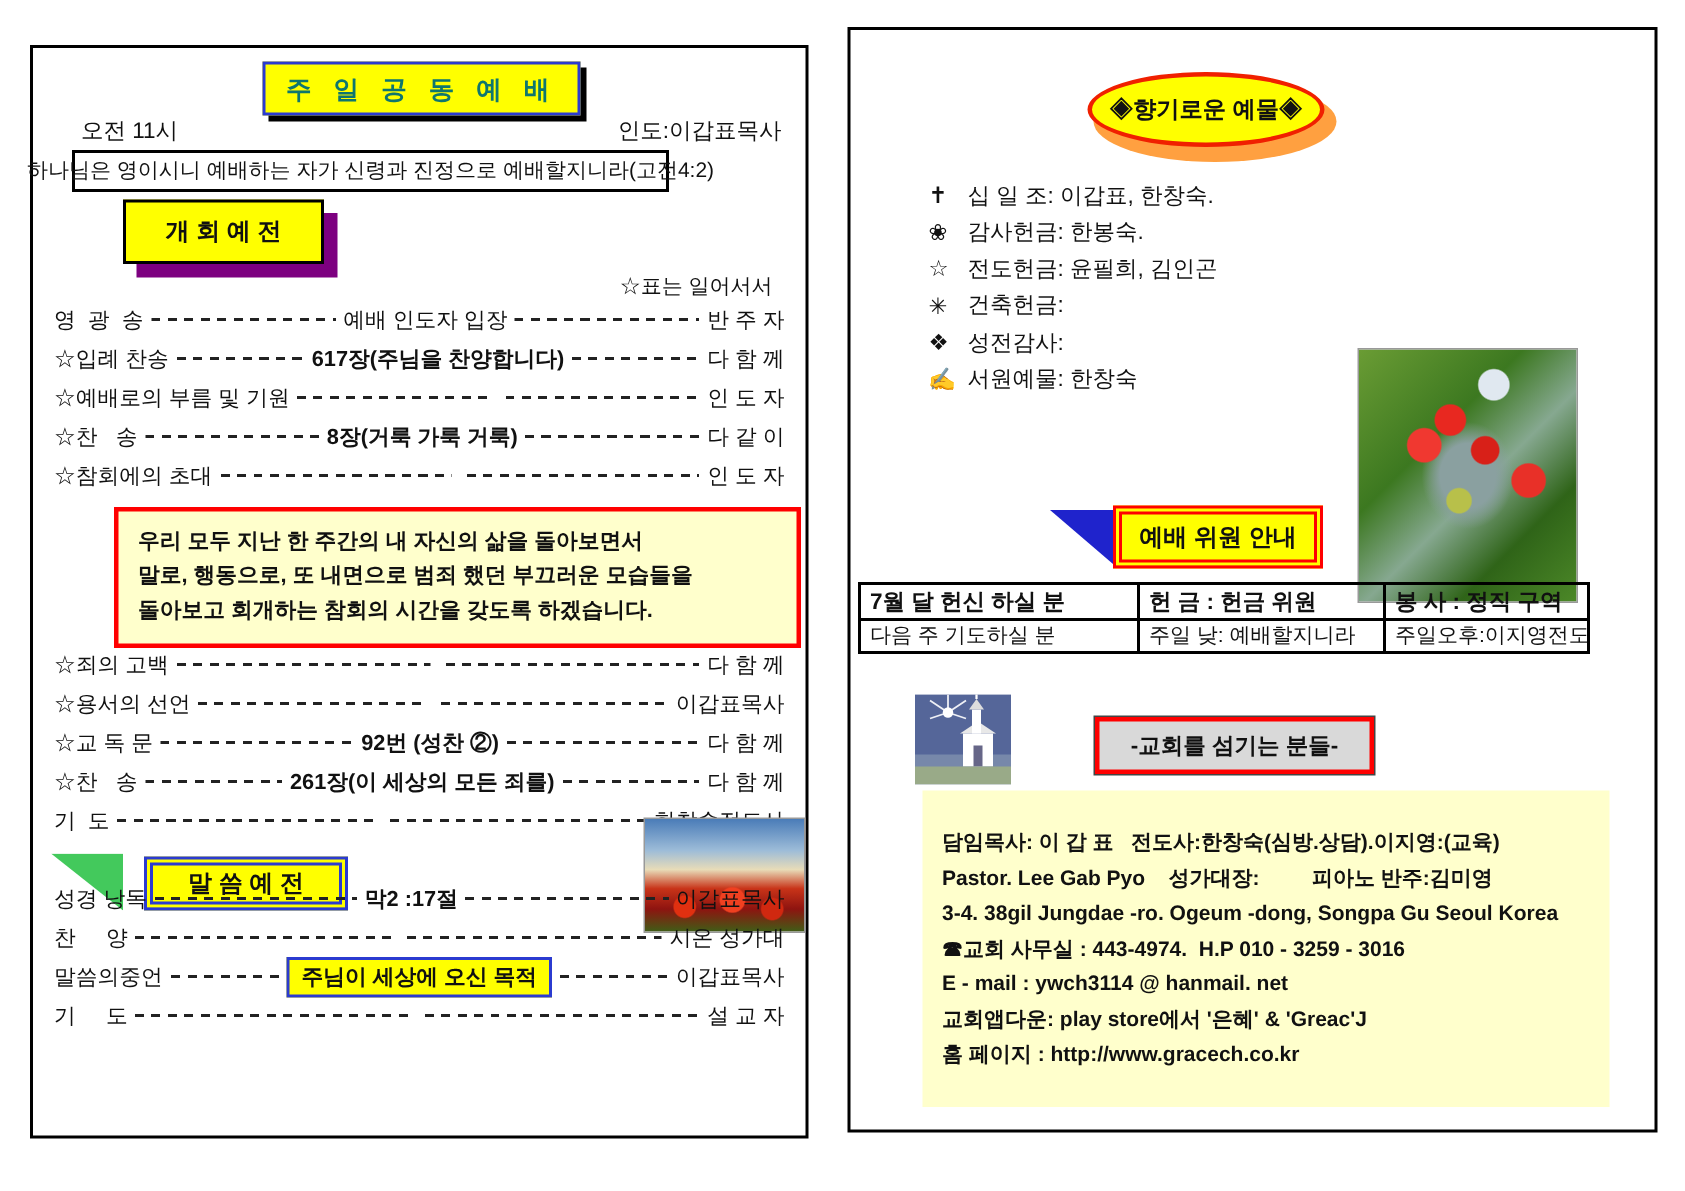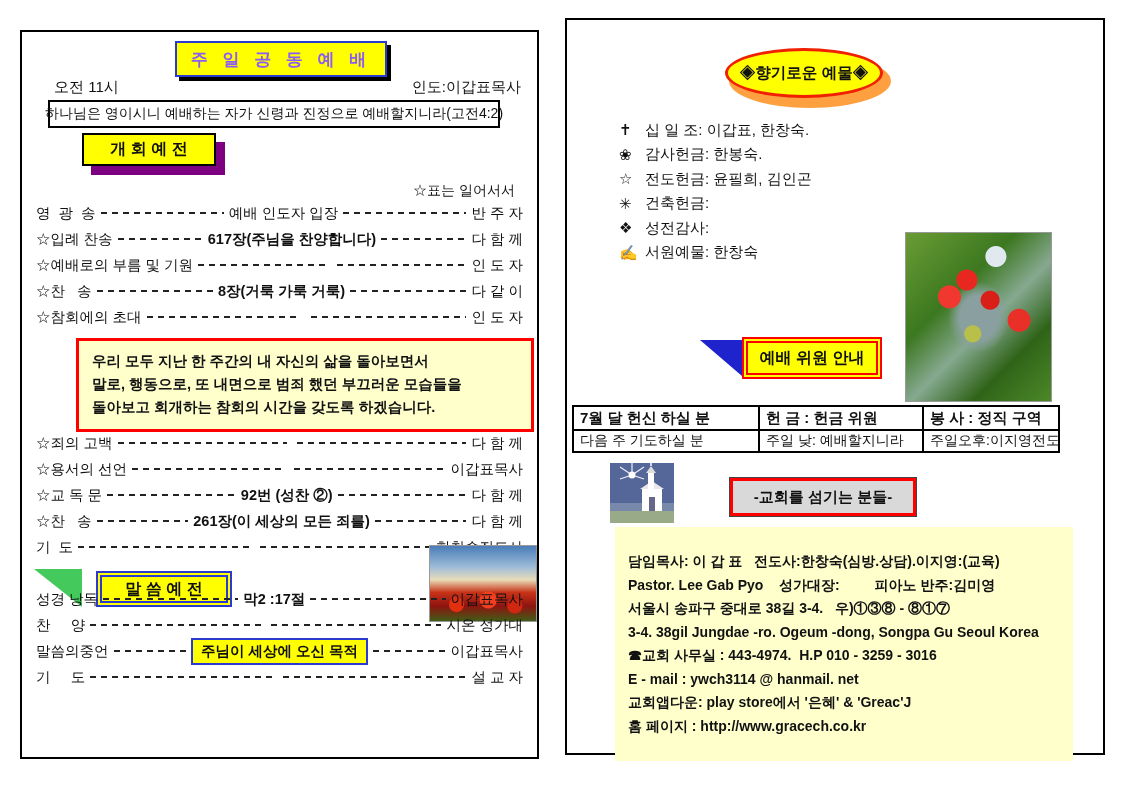--- a/index.html
+++ b/index.html
@@ -5,30 +5,30 @@
   * { margin:0; padding:0; box-sizing:border-box; }
   html,body { width:1123px; height:794px; background:#ffffff; font-family:"Liberation Sans", sans-serif; color:#111; }
   .canvas { position:relative; width:1123px; height:794px; background:#fff; overflow:hidden; }
   .page { position:absolute; background:#fff; border:2px solid #000; }
   .page-left  { left:20px; top:30px;  width:519px; height:729px; }
   .page-right { left:565px; top:18px; width:540px; height:737px; }
 
   .title-box { position:absolute; left:153px; top:9px; width:212px; height:36px;
     background:#ffff00; border:2px solid #2b3bd0; box-shadow:4px 4px 0 #000;
     display:flex; align-items:center; justify-content:center;
-    font-weight:bold; font-size:17px; letter-spacing:5px; color:#8b5cf6; white-space:pre; }
+    font-weight:bold; font-size:17px; letter-spacing:5px; color:#0f766e; white-space:pre; }
 
   .time-row { position:absolute; left:32px; right:16px; top:46px; display:flex; justify-content:space-between; font-size:15px; }
 
-  .verse-box { position:absolute; left:26px; top:68px; width:452px; height:28px; border:2px solid #000;
+  .verse-box { position:absolute; left:26px; top:68px; width:398px; height:28px; border:2px solid #000;
     display:flex; align-items:center; justify-content:center; font-size:14px; white-space:pre; }
 
   .sec-head { position:absolute; background:#ffff00; display:flex; align-items:center; justify-content:center;
     font-weight:bold; font-size:16px; white-space:pre; }
-  .opening-head { left:60px; top:101px; width:134px; height:33px; border:2px solid #000; box-shadow:9px 9px 0 #7d0080; }
+  .opening-head { left:60px; top:101px; width:134px; height:43px; border:2px solid #000; box-shadow:9px 9px 0 #7d0080; }
   .word-head { left:74px; top:539px; width:136px; height:36px; border:2px solid #2b3bd0;
     box-shadow:inset 0 0 0 2px #ffff00, inset 0 0 0 4px #2b3bd0; }
   .tri { position:absolute; }
   .tri-green { left:12px; top:537px; width:48px; height:38px; background:#43c95c;
     clip-path:polygon(0 0, 100% 0, 100% 100%); }
   .tri-blue { left:133px; top:320px; width:42px; height:36px; background:#1f23cc;
     clip-path:polygon(0 0, 100% 0, 100% 100%); }
 
   .stand-note { position:absolute; top:150px; right:22px; font-size:14px; }
 
@@ -65,21 +65,21 @@
     border:3px solid #f02000; border-radius:50%; box-shadow:6px 8px 0 2px #ffa040;
     display:flex; align-items:center; justify-content:center; font-weight:bold; font-size:15.5px; white-space:pre; }
 
   .offer-list { position:absolute; left:52px; top:98px; font-size:15px; }
   .offer-item { display:flex; align-items:center; height:24.5px; white-space:pre; }
   .offer-item .bullet { width:26px; }
 
   .committee-head { left:175px; top:317px; width:140px; height:42px;
     border:2px solid #ff0000; box-shadow:inset 0 0 0 2px #ffff00, inset 0 0 0 4px #ff0000; }
 
-  .wtable { position:absolute; left:5px; top:385px; width:486px; border-collapse:collapse; table-layout:fixed;border-radius:21px; }
+  .wtable { position:absolute; left:5px; top:368px; width:486px; border-collapse:collapse; table-layout:fixed;border-radius:21px; }
   .wtable td { border:2px solid #000; padding:1px 6px; white-space:pre; overflow:hidden; }
   .wtable tr.hdr td { font-weight:bold; font-size:15px; height:24px; }
   .wtable tr.bdy td { font-size:14px; height:22px; }
   .wtable col.c1 { width:186px; } .wtable col.c2 { width:164px; } .wtable col.c3 { width:136px; }
 
   .church { position:absolute; left:43px; top:443px; width:64px; height:60px; }
 
   .servants-head { position:absolute; left:163px; top:458px; width:186px; height:38px; background:#d9d9d9;
     border:3px solid #ff0000; box-shadow:0 0 0 1px #444; display:flex; align-items:center; justify-content:center;
     font-weight:bold; font-size:15px; white-space:pre; }
@@ -326,21 +326,20 @@
     </svg>
 
     <div class="servants-head">-교회를 섬기는 분들-</div>
 
     <div class="info-box">
 
         <div class="info-line">담임목사: 이 갑 표   전도사:한창숙(심방.상담).이지영:(교육)</div>
 
         <div class="info-line">Pastor. Lee Gab Pyo    성가대장:         피아노 반주:김미영</div>
 
-        <div class="info-line">서울시 송파구 중대로 38길 3-4.   우)①③⑧ - ⑧①⑦</div>
 
         <div class="info-line">3-4. 38gil Jungdae -ro. Ogeum -dong, Songpa Gu Seoul Korea</div>
 
         <div class="info-line">☎교회 사무실 : 443-4974.  H.P 010 - 3259 - 3016</div>
 
         <div class="info-line">E - mail : ywch3114 @ hanmail. net</div>
 
         <div class="info-line">교회앱다운: play store에서 '은혜' &amp; 'Greac'J</div>
 
         <div class="info-line">홈 페이지 : http://www.gracech.co.kr</div>

